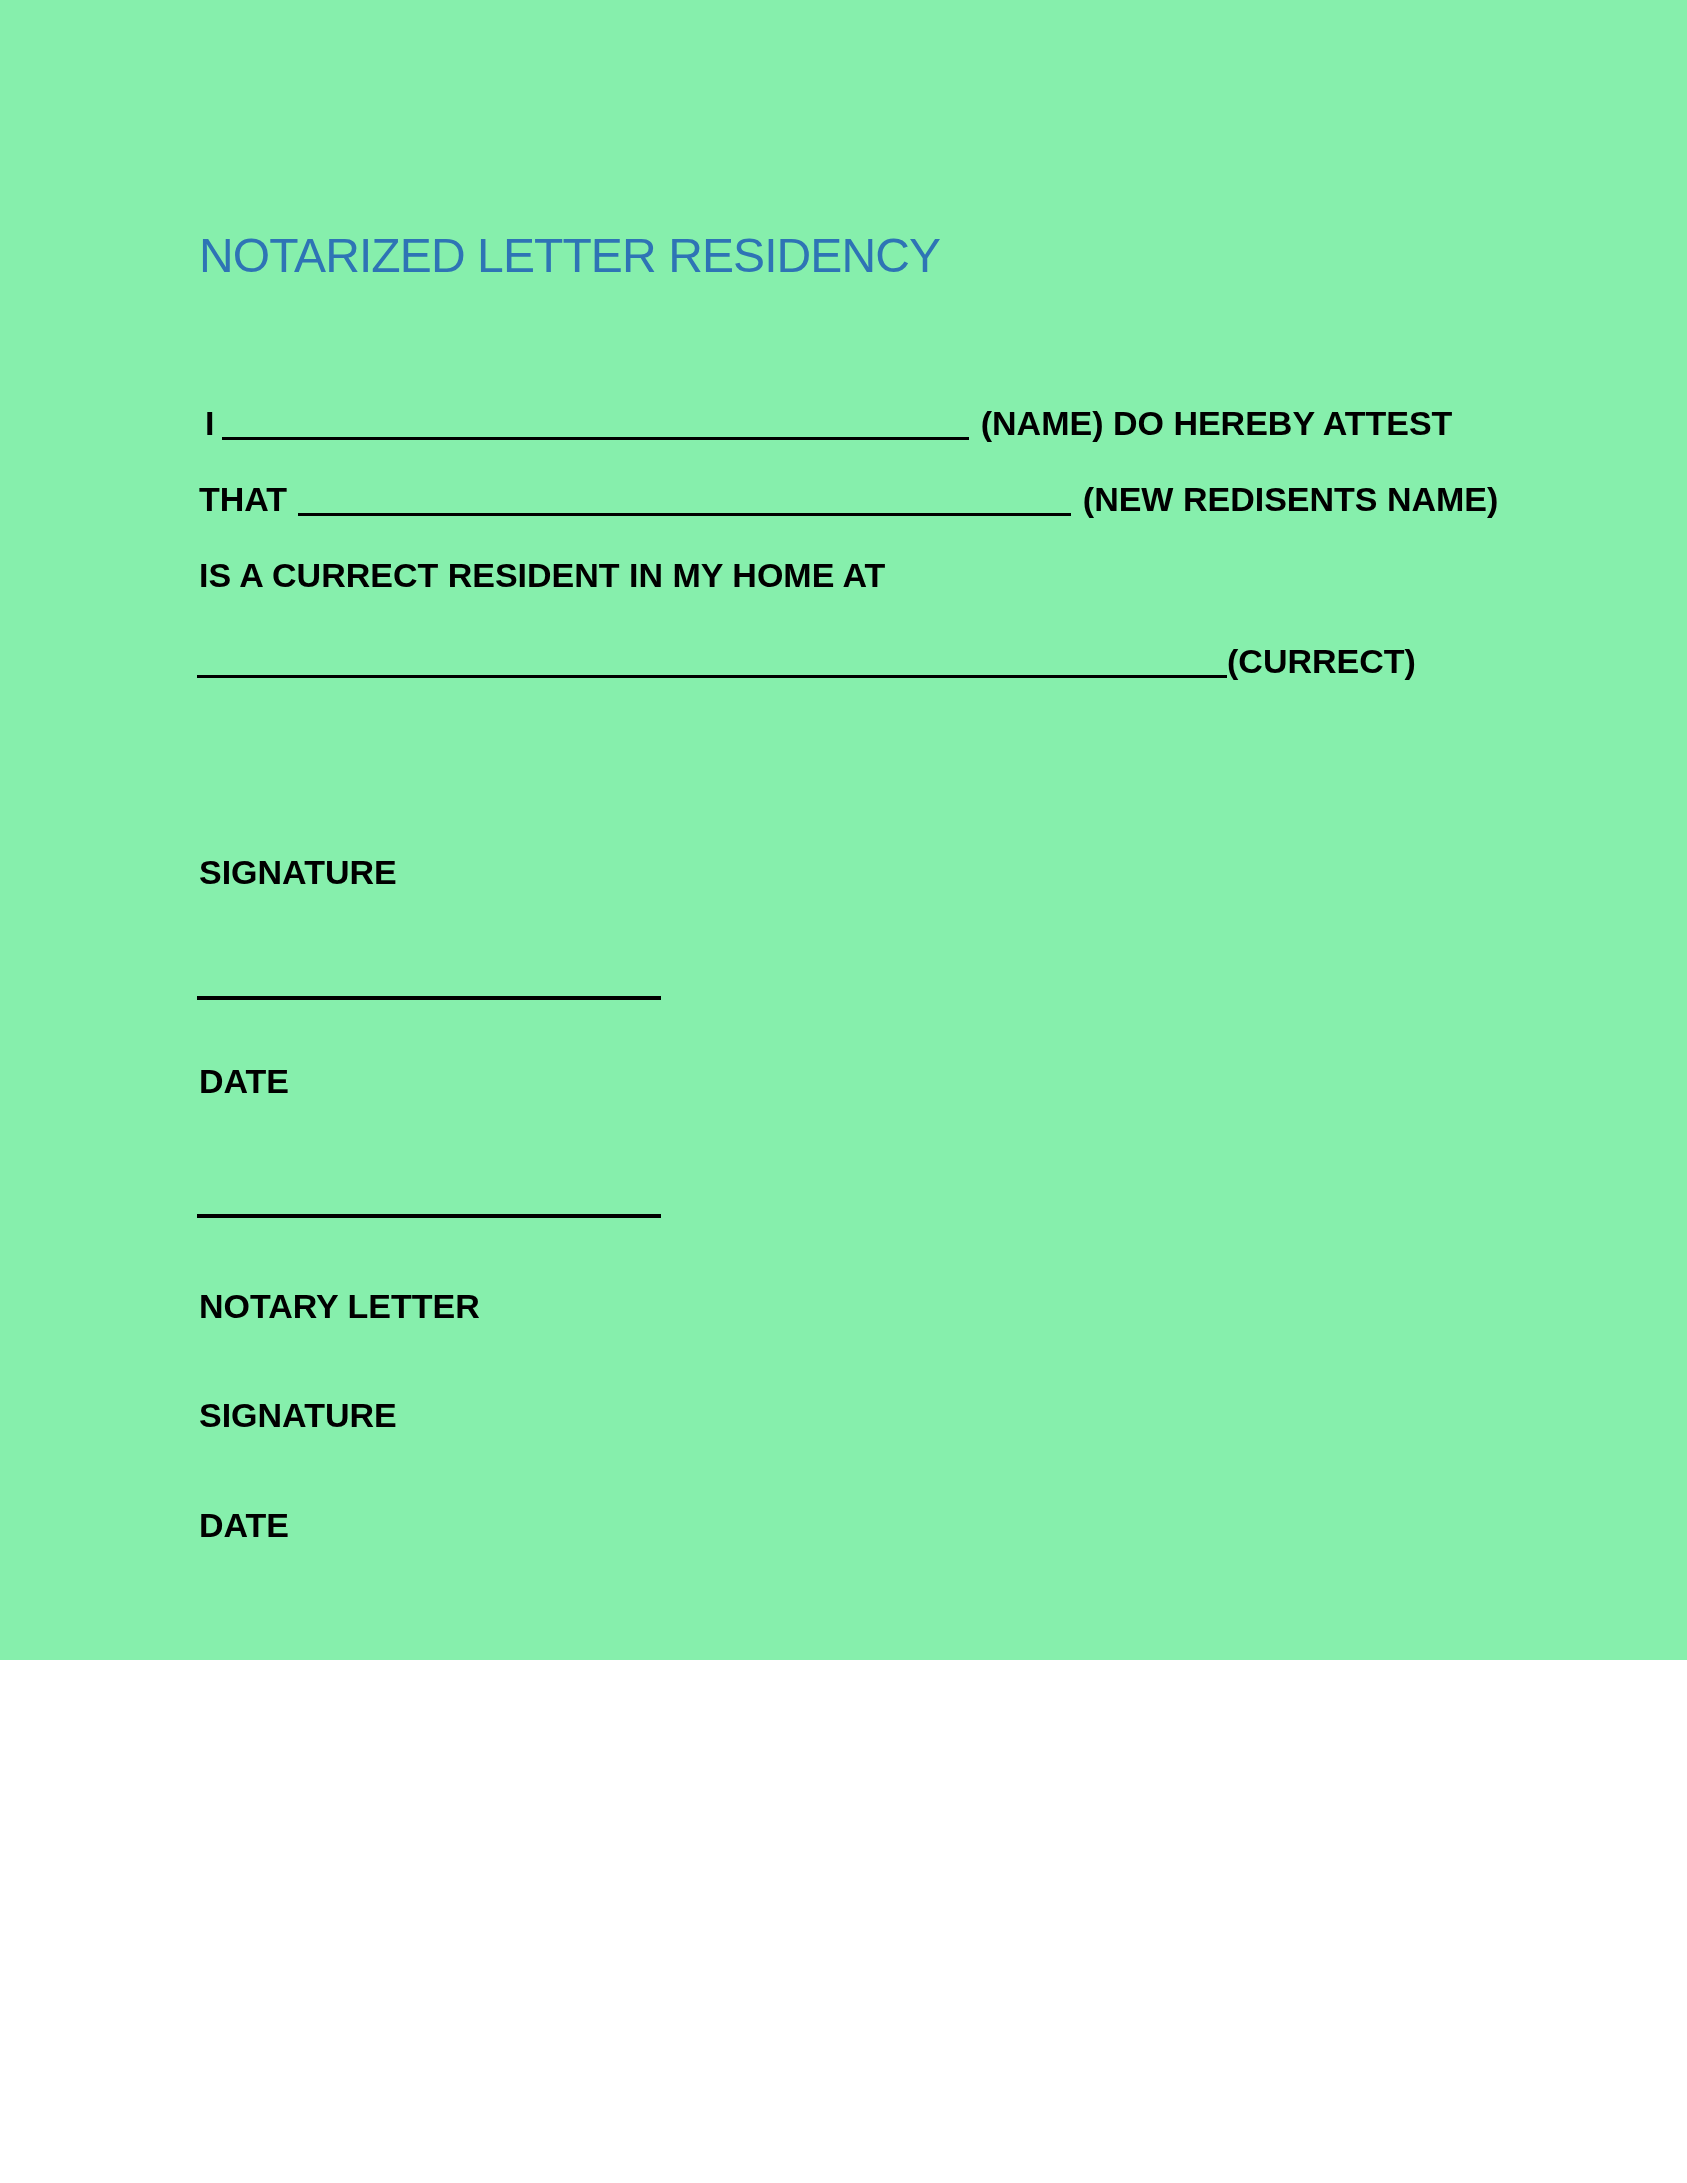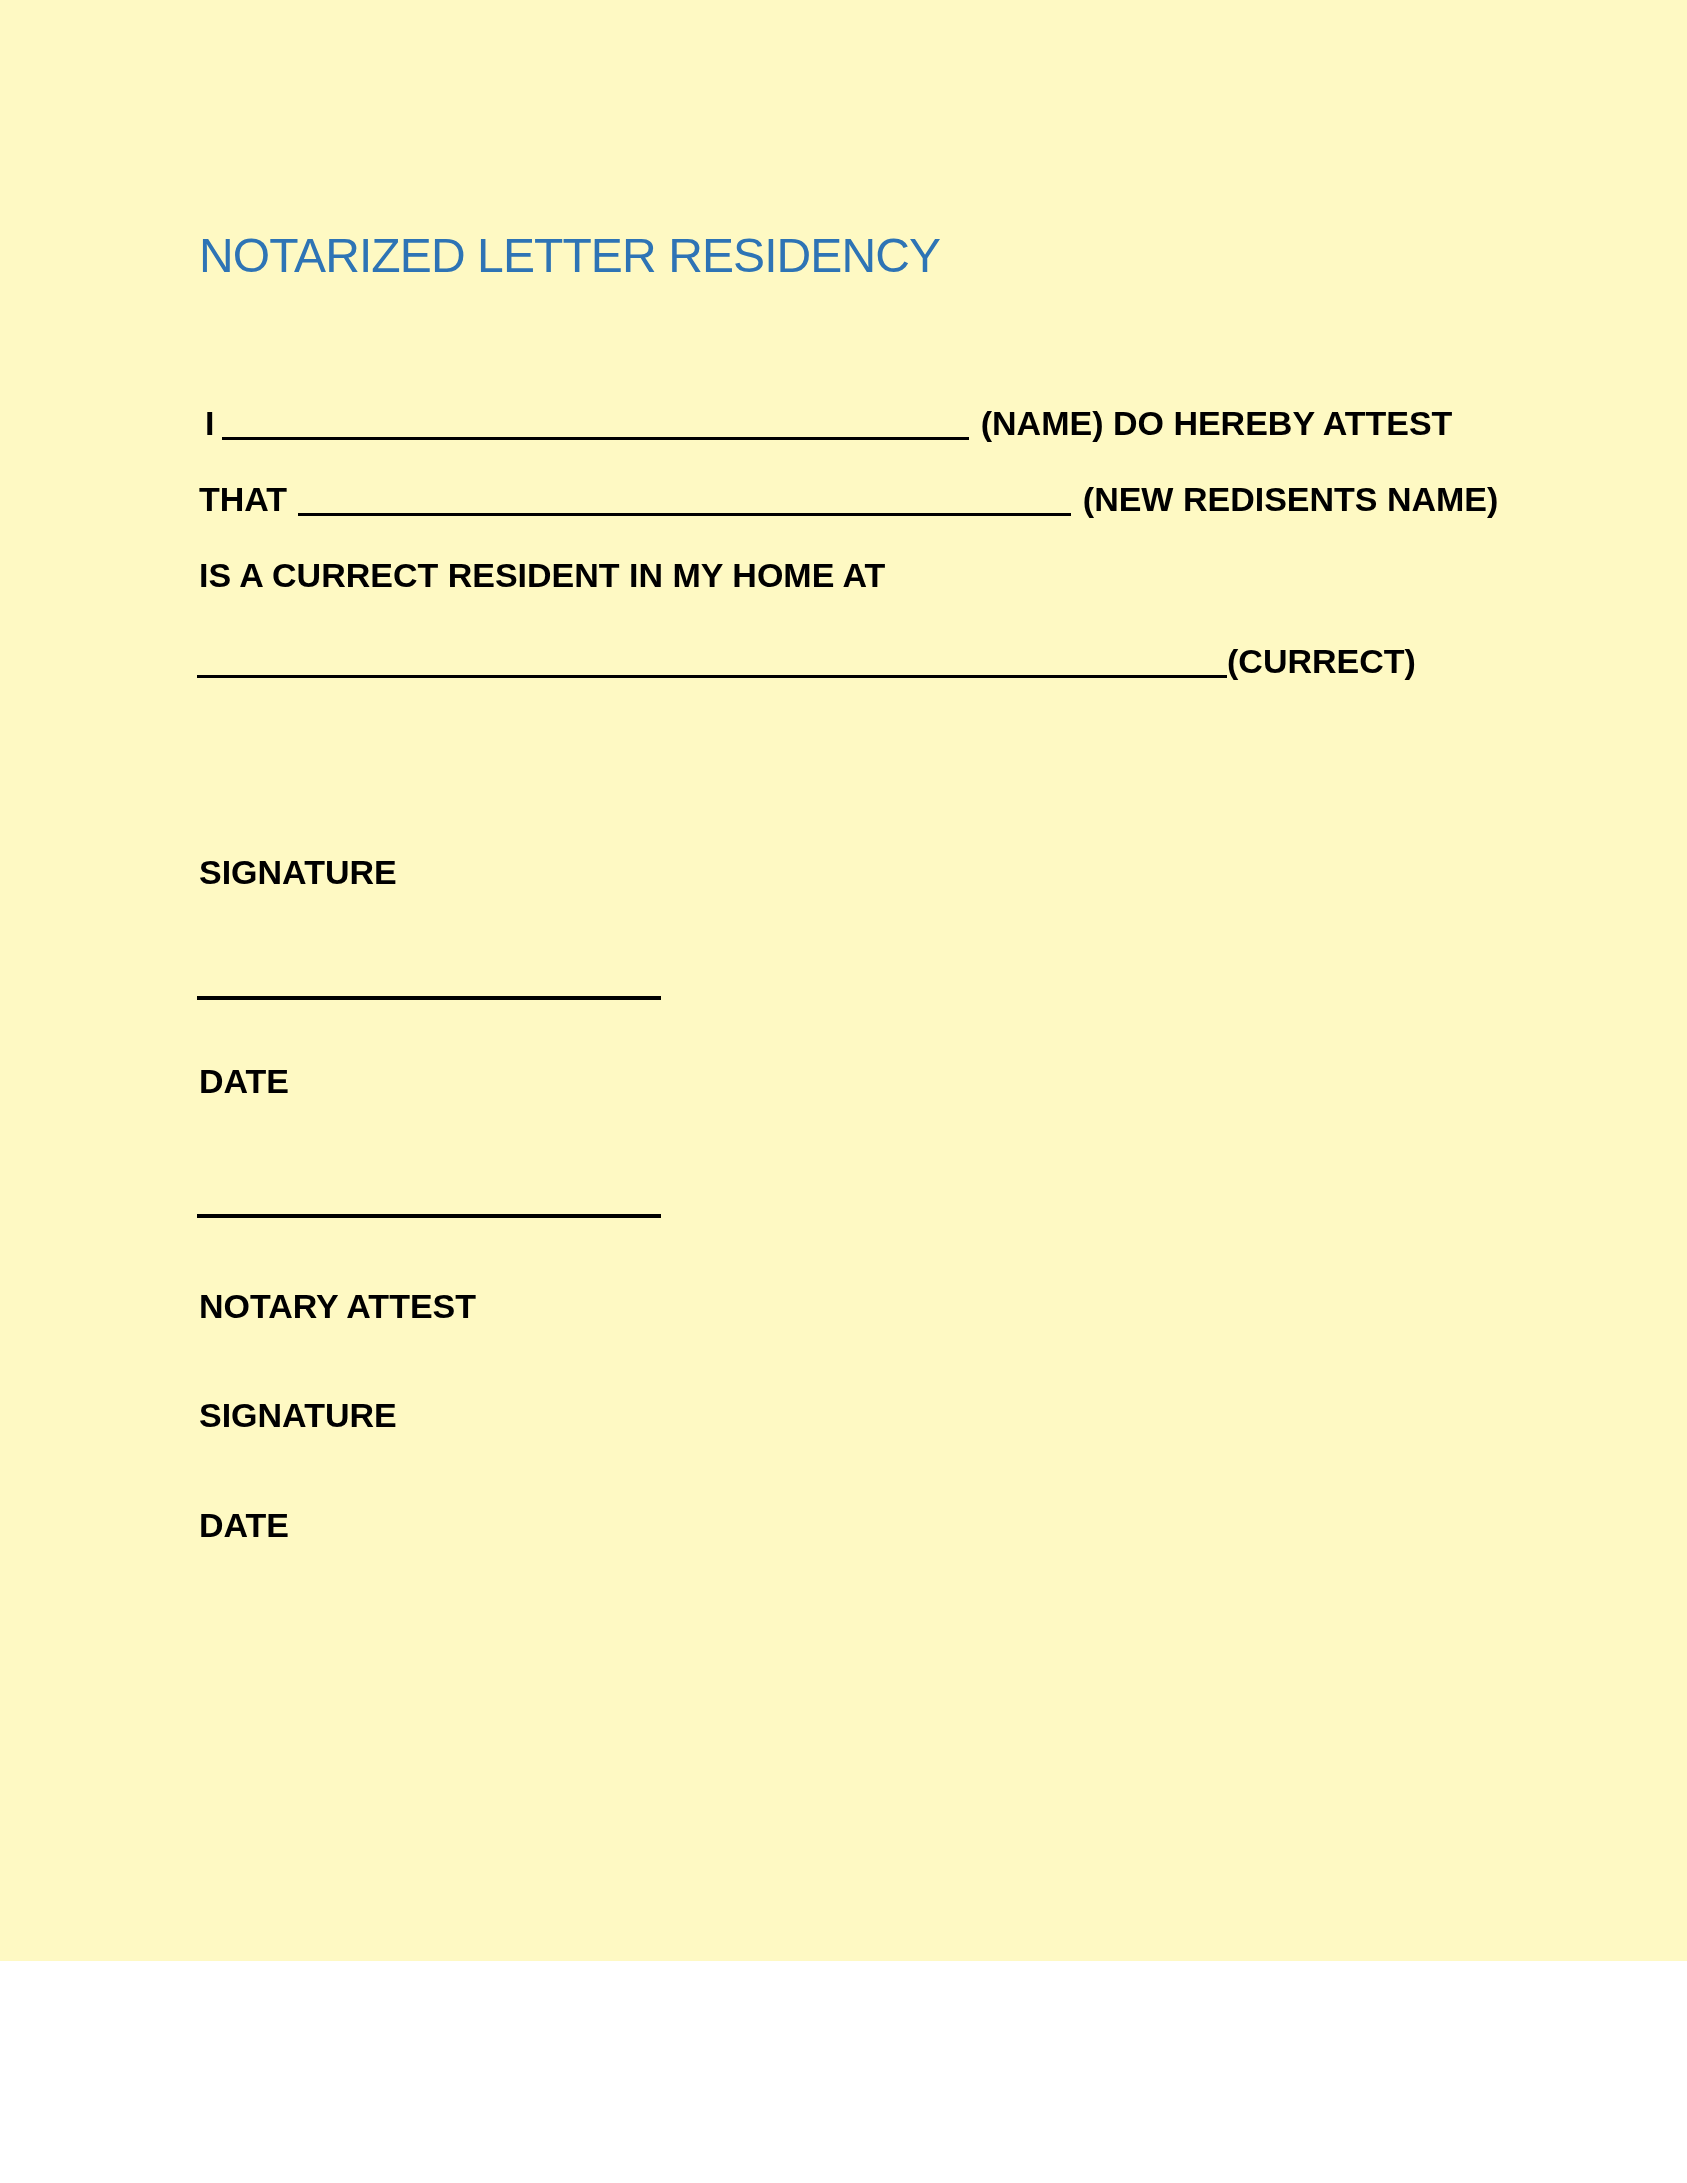--- a/index.html
+++ b/index.html
@@ -3,22 +3,22 @@
 <meta charset="utf-8">
 <style>
   html, body {
     margin: 0;
     padding: 0;
     background: #ffffff;
   }
   .page {
     position: relative;
     width: 1687px;
-    height: 1961px;
-    background: #fef9c3;
+    height: 1660px;
+    background: #86efac;
     font-family: "Liberation Sans", "DejaVu Sans", sans-serif;
     color: #000000;
     overflow: hidden;
   }
   .doc-title {
     position: absolute;
     left: 199px;
     top: 232px;
     font-size: 48px;
     font-weight: 400;
@@ -92,20 +92,20 @@
   </div>
 
   <div class="label" style="top:855px;">SIGNATURE</div>
 
   <div class="rule" style="top:996px;"></div>
 
   <div class="label" style="top:1064px;">DATE</div>
 
   <div class="rule" style="top:1214px;"></div>
 
-  <div class="label" style="top:1289px;">NOTARY ATTEST</div>
+  <div class="label" style="top:1289px;">NOTARY LETTER</div>
 
   <div class="label" style="top:1398px;">SIGNATURE</div>
 
   <div class="label" style="top:1508px;">DATE</div>
 
 </div>
 
 
 </body></html>

